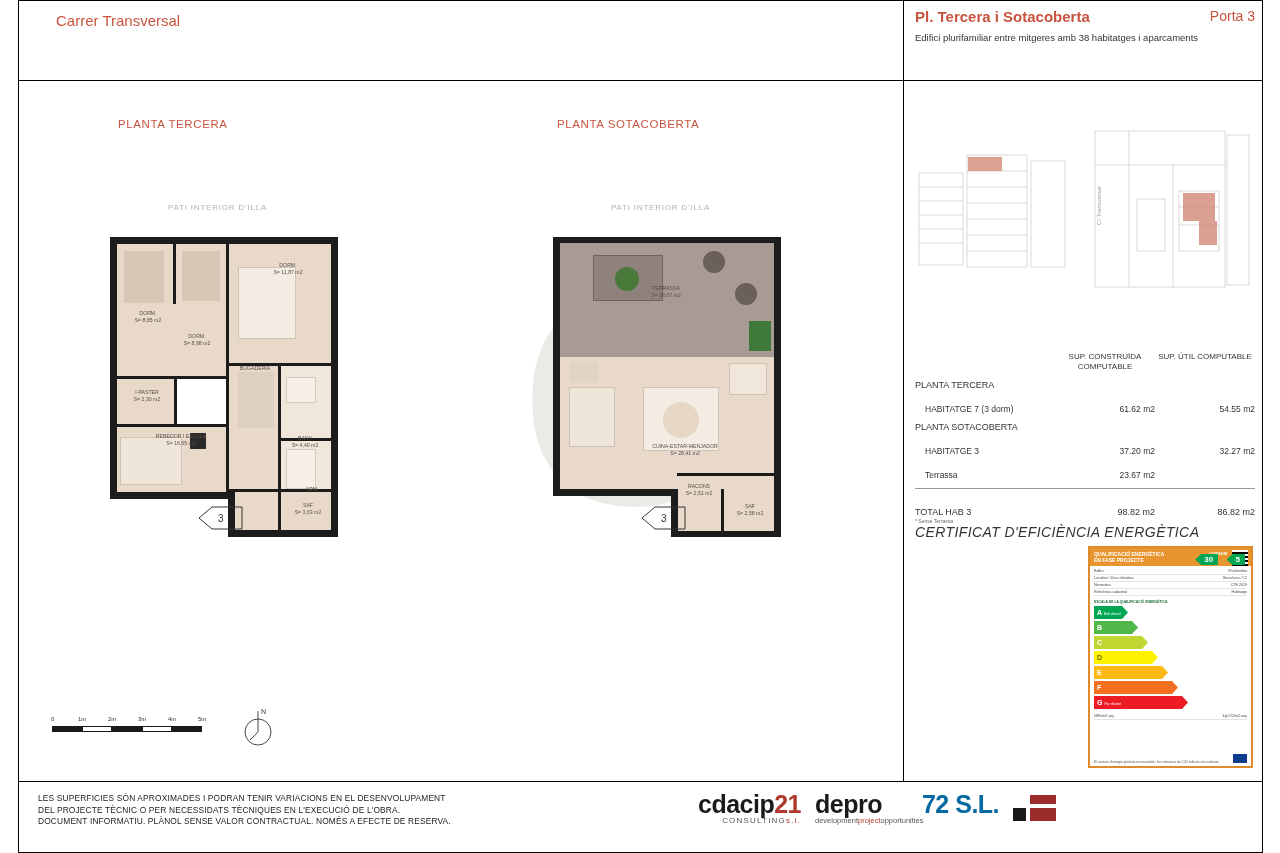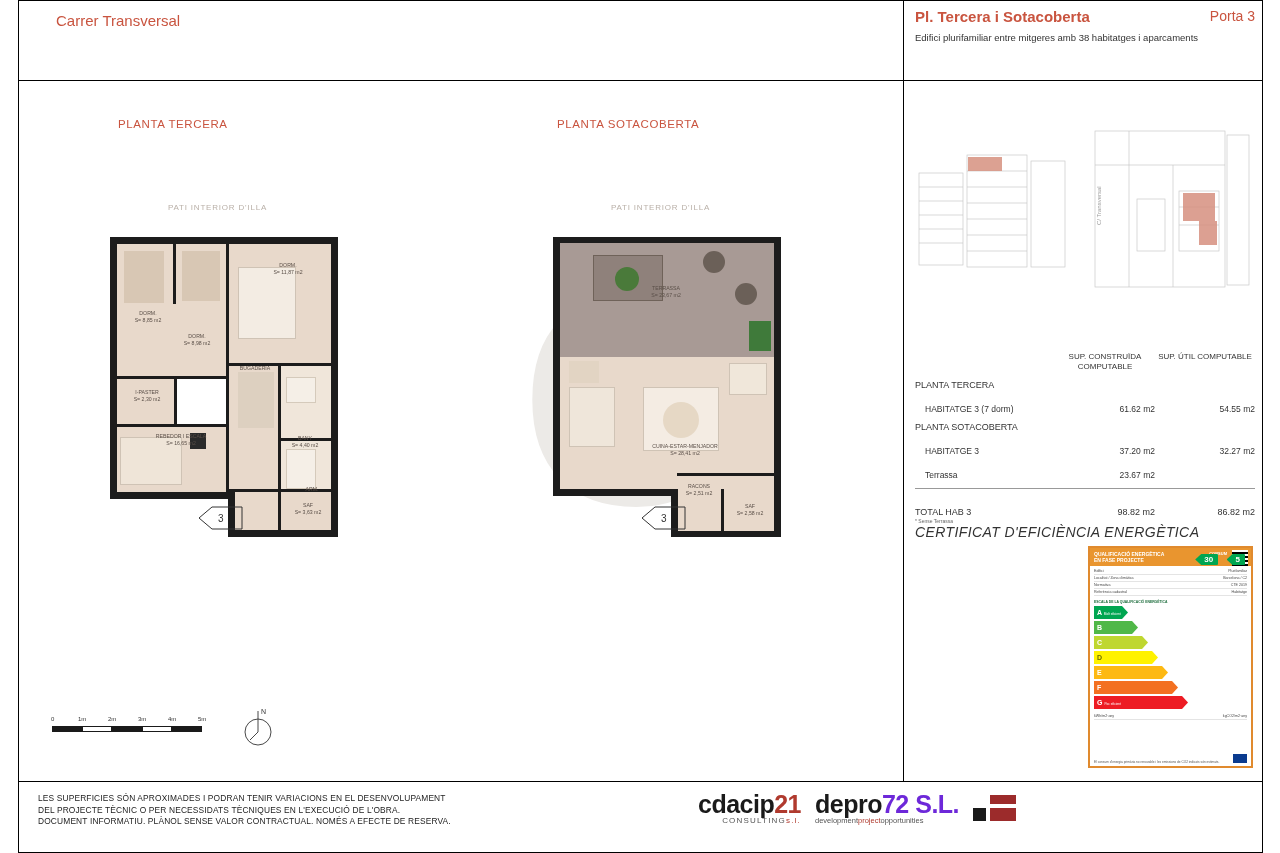--- a/index.html
+++ b/index.html
@@ -110,21 +110,21 @@
   .eu-flag { width:14px; height:9px; background:#0a3b8f; position:absolute; right:4px; bottom:3px; }
 
   
   .disclaimer { position:absolute; left: 38px; top: 793px; font-size: 8.4px; color:#222; line-height:11.5px; letter-spacing:0.15px; }
   .logos { position:absolute; left: 698px; top: 790px; display:flex; align-items:flex-end; gap: 14px; }
   .logo-cdacip .big { font-size: 25px; font-weight:bold; color:#1a1a1a; letter-spacing:-0.5px; }
   .logo-cdacip .big .red { color:#b03a2e;text-align:right; }
   .logo-cdacip .small { font-size: 8px; letter-spacing:1.2px; color:#555; margin-top:-3px;text-align:right; }
   .logo-cdacip .small .red { color:#b03a2e; }
   .logo-depro .big { font-size: 25px; font-weight:bold; color:#1a1a1a; letter-spacing:-0.5px; }
-  .logo-depro .big .red { color:#6d28d9; }
+  .logo-depro .big .red { color:#0369a1;margin-left:40px; }
   .logo-depro .small { font-size: 7.5px; color:#555; margin-top:-3px; }
   .logo-depro .small .red { color:#b03a2e; }
   .logo-lopez { border-left: 1px solid #999; padding-left: 12px; }
   .logo-lopez .big { font-size: 21px; color:#1a1a1a; }
   .logo-lopez .big .red { color:#b03a2e; }
   .logo-lopez .small { font-size: 8.5px; color:#555; margin-top:-2px; }
   .logo-lopez .small .red { color:#b03a2e; }
   .logo-marks { display:flex; gap:4px; align-items:flex-end; padding-bottom:4px;}
   .mk1 { width:13px; height:13px; background:#1a1a1a; }
   .mk2 { width:26px; height:26px; background:#9c2b2b; position:relative;}
@@ -340,21 +340,21 @@
 
   <div class="area-table">
     <div class="thead">
       <div style="flex:1"></div>
       <div class="th">SUP. CONSTRUÏDA COMPUTABLE</div>
       <div class="th">SUP. ÚTIL COMPUTABLE</div>
     </div>
 
     <div class="section">PLANTA TERCERA</div>
     <div class="row">
-      <div class="rname indent">HABITATGE 3   (7 dorm)</div>
+      <div class="rname indent">HABITATGE 7   (3 dorm)</div>
       <div class="rv">61.62 m2</div>
       <div class="rv">54.55 m2</div>
     </div>
 
     <div class="section">PLANTA SOTACOBERTA</div>
     <div class="row">
       <div class="rname indent">HABITATGE 3</div>
       <div class="rv">37.20 m2</div>
       <div class="rv">32.27 m2</div>
     </div>

